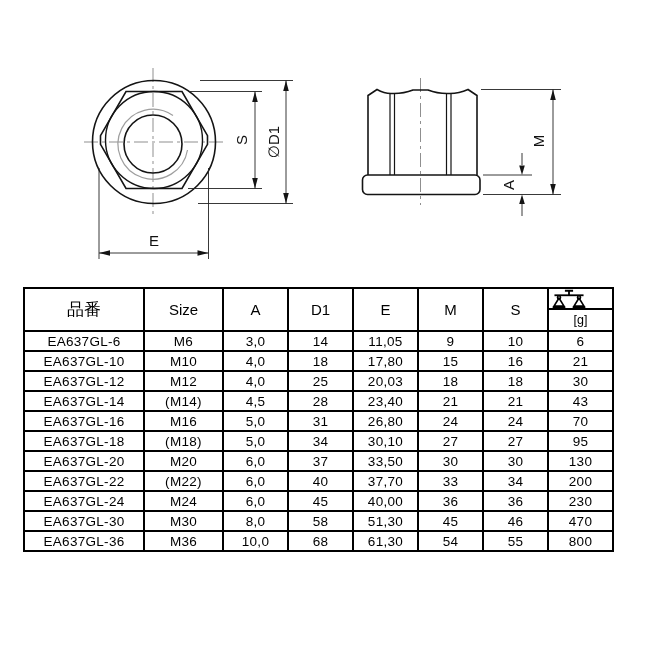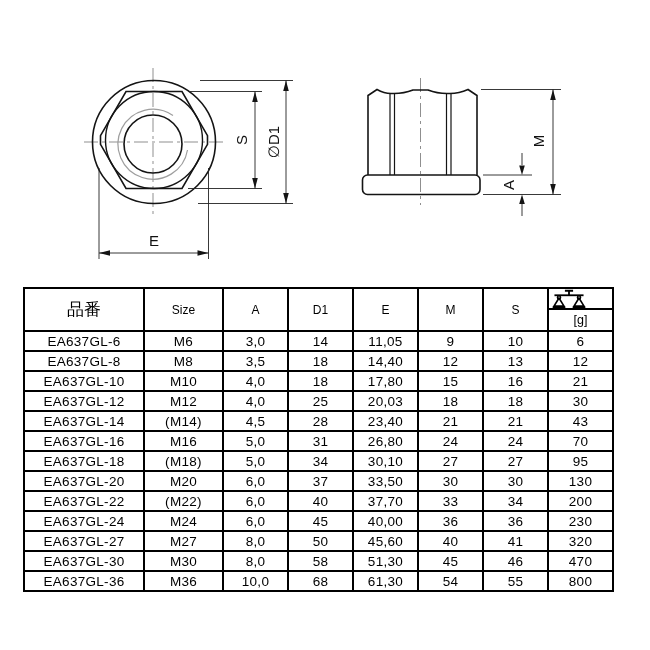--- a/index.html
+++ b/index.html
@@ -9,21 +9,21 @@
 
   
   table.spec{position:absolute;left:23px;top:287px;width:589px;
              border-collapse:collapse;table-layout:fixed;background:#fff;}
   table.spec th, table.spec td{border:2px solid #000;padding:0;text-align:center;
              vertical-align:middle;font-weight:normal;overflow:hidden;white-space:nowrap;}
   table.spec thead tr{height:41px;border-radius:17px;}
   table.spec tbody tr{height:20px;padding-left:44px;}
   table.spec td{font-size:13.5px;letter-spacing:.3px;}
   th.h-part{font-size:17px;}
-  th.h-dim{font-size:12px;}
+  th.h-dim{font-size:15px;}
   th.h-weight{padding:0;}
   .wcell{display:flex;flex-direction:column;height:41px;}
   .wicon{height:21px;border-bottom:2px solid #000;display:flex;align-items:flex-end;
          justify-content:flex-start;padding-left:1px;box-sizing:border-box;}
   .wunit{flex:1;display:flex;align-items:center;justify-content:center;font-size:12.5px;}
 </style>
 </head>
 <body>
 
 <div class="page">
@@ -147,30 +147,20 @@
           <td>EA637GL-6</td>
           <td>M6</td>
           <td>3,0</td>
           <td>14</td>
           <td>11,05</td>
           <td>9</td>
           <td>10</td>
           <td>6</td>
         </tr>
         <tr>
-          <td>EA637GL-8</td>
-          <td>M8</td>
-          <td>3,5</td>
-          <td>18</td>
-          <td>14,40</td>
-          <td>12</td>
-          <td>13</td>
-          <td>12</td>
-        </tr>
-        <tr>
           <td>EA637GL-10</td>
           <td>M10</td>
           <td>4,0</td>
           <td>18</td>
           <td>17,80</td>
           <td>15</td>
           <td>16</td>
           <td>21</td>
         </tr>
         <tr>
@@ -237,30 +227,20 @@
           <td>EA637GL-24</td>
           <td>M24</td>
           <td>6,0</td>
           <td>45</td>
           <td>40,00</td>
           <td>36</td>
           <td>36</td>
           <td>230</td>
         </tr>
         <tr>
-          <td>EA637GL-27</td>
-          <td>M27</td>
-          <td>8,0</td>
-          <td>50</td>
-          <td>45,60</td>
-          <td>40</td>
-          <td>41</td>
-          <td>320</td>
-        </tr>
-        <tr>
           <td>EA637GL-30</td>
           <td>M30</td>
           <td>8,0</td>
           <td>58</td>
           <td>51,30</td>
           <td>45</td>
           <td>46</td>
           <td>470</td>
         </tr>
         <tr>

